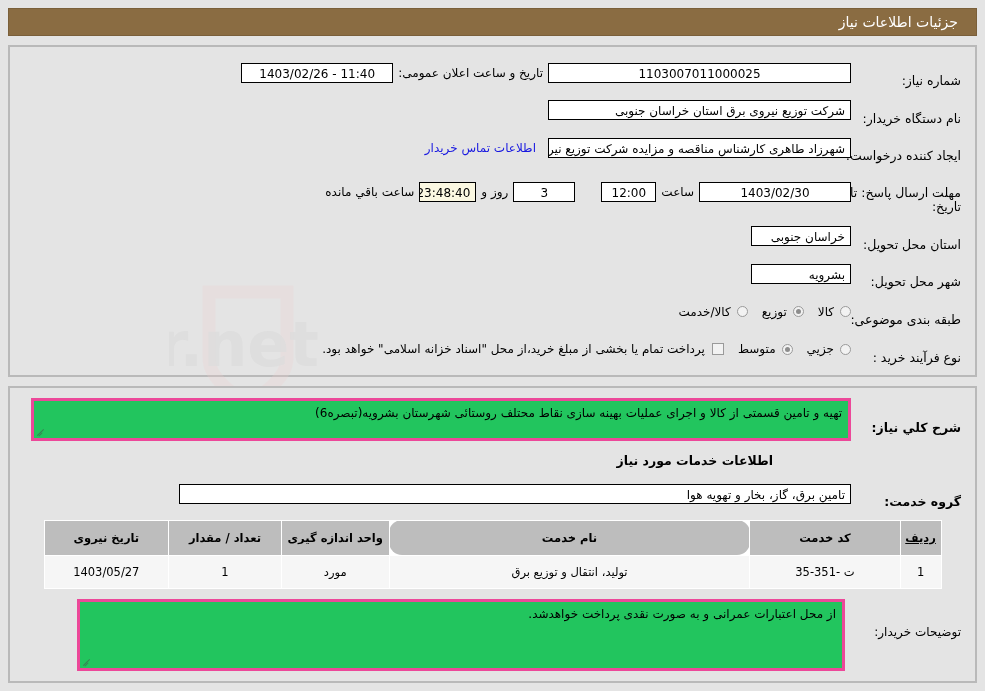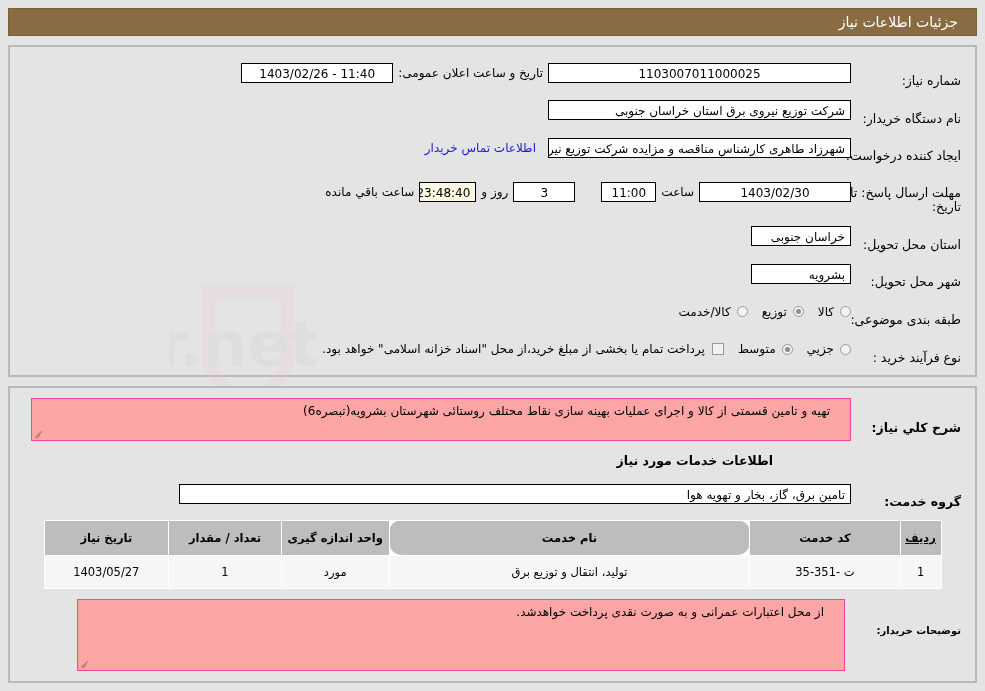--- a/index.html
+++ b/index.html
@@ -155,25 +155,25 @@
     background: #f2f2f2;
     box-sizing: border-box;
     display: inline-block;
     margin-left: 7px;
     flex: 0 0 12px;
   }
   .note-text { font-size: 12px; white-space: nowrap; }
 
   
   .ta {
-    background: #fca5a5;
-    border: 1px solid #ec4899;
-    box-sizing: border-box;
-    font-size: 12px;
-    padding: 3px 20px;
+    background: #22c55e;
+    border: 3px solid #ec4899;
+    box-sizing: border-box;
+    font-size: 12px;
+    padding: 3px 6px;
     text-align: right;
     position: relative;
     overflow: hidden;
     line-height: 1.5;
   }
   .ta .grip {
     position: absolute;
     left: 2px;
     bottom: 1px;
     width: 10px;
@@ -236,22 +236,22 @@
   .c-date  { width: 120px; }
 
   
   .notes-row {
     display: flex;
     flex-direction: row;
     align-items: flex-start;
     margin-top: 10px;
   }
   .notes-lbl {
-    font-size: 10px;
-    font-weight: bold;
+    font-size: 12px;
+    font-weight: normal;
     width: 116px;
     flex: 0 0 116px;
     text-align: right;
     padding-top: 26px;
     padding-left: 20px;
     box-sizing: border-box;
   }
 
   
   .footer {
@@ -330,21 +330,21 @@
       <div class="link">اطلاعات تماس خریدار</div>
     </div>
 
     <div class="row">
       <div class="lbl lbl-w lbl-2line">
         <div>مهلت ارسال پاسخ: تا</div>
         <div>تاریخ:</div>
       </div>
       <div class="box w-date">1403/02/30</div>
       <div class="mini-lbl">ساعت</div>
-      <div class="box w-clock">11:00</div>
+      <div class="box w-clock">12:00</div>
       <div style="width:26px"></div>
       <div class="box w-days">3</div>
       <div class="mini-lbl">روز و</div>
       <div class="box cream w-time">23:48:40</div>
       <div class="mini-lbl">ساعت باقي مانده</div>
     </div>
 
     <div class="row">
       <div class="lbl lbl-w">استان محل تحویل:</div>
       <div class="box w-province right">خراسان جنوبی</div>
@@ -411,21 +411,21 @@
 
   <div class="tbl-wrap">
     <table class="grid">
       <thead>
         <tr>
           <th class="c-radif">ردیف</th>
           <th class="c-code">کد خدمت</th>
           <th class="c-name">نام خدمت</th>
           <th class="c-unit">واحد اندازه گیری</th>
           <th class="c-qty">تعداد / مقدار</th>
-          <th class="c-date">تاریخ نیاز</th>
+          <th class="c-date">تاریخ نیروی</th>
         </tr>
       </thead>
       <tbody>
         <tr>
           <td>1</td>
           <td>ت -351-35</td>
           <td>تولید، انتقال و توزیع برق</td>
           <td>مورد</td>
           <td>1</td>
           <td>1403/05/27</td>

